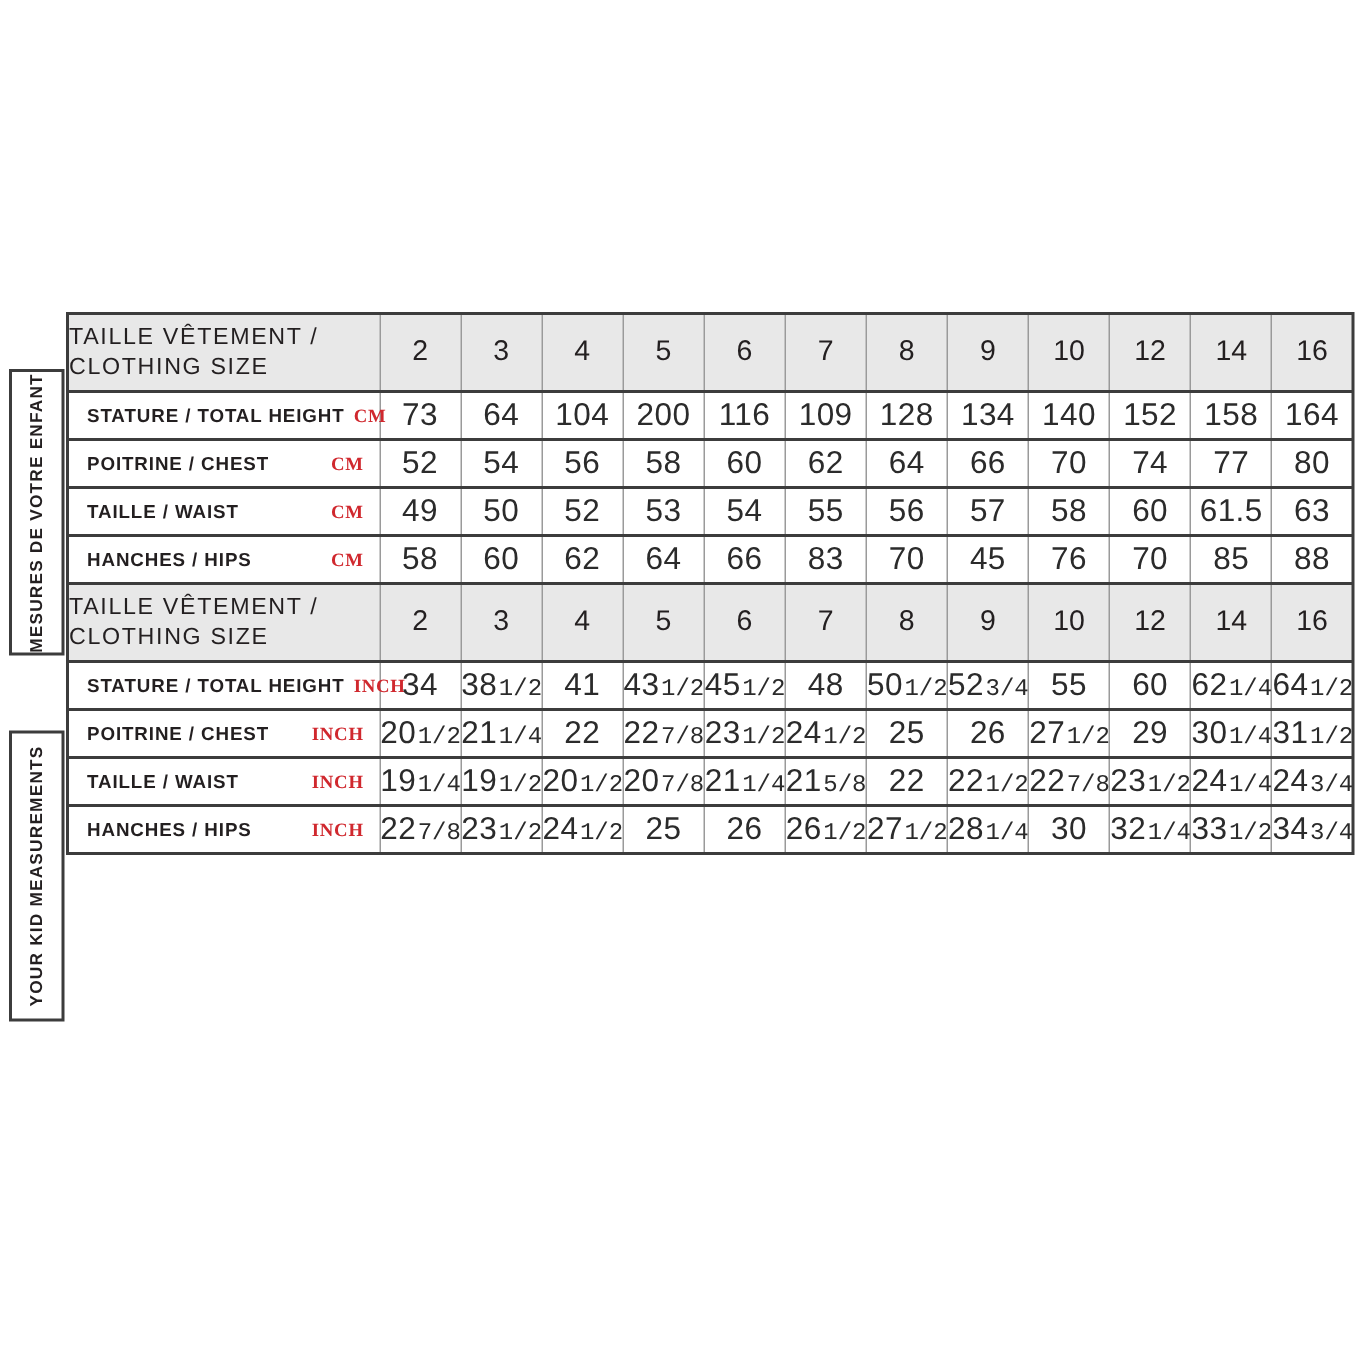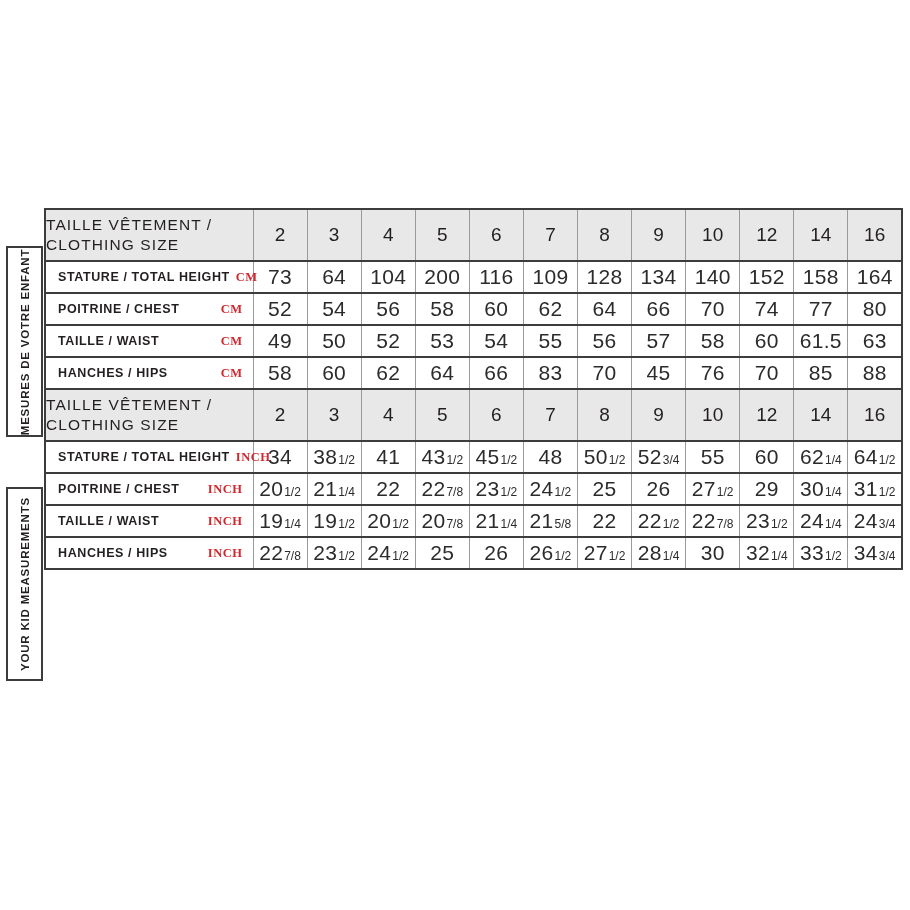--- a/index.html
+++ b/index.html
@@ -96,23 +96,24 @@
     font-family: Liberation Serif, serif;
   }
   .value-cell {
     text-align: center;
     font-size: 21px;
     color: var(--text-num);
     letter-spacing: 0.3px;
     white-space: nowrap;
   }
   .value-cell .frac {
-    font-size: 12px;
+    font-size: 16px;
     margin-left: 1px;
     letter-spacing: 0;
+    font-family: Liberation Mono, monospace;
   }
 </style>
 </head>
 <body>
 
 <div class="vlabel vlabel-cm">
   <span>MESURES DE VOTRE ENFANT</span>
 </div>
 
 <div class="vlabel vlabel-inch">

